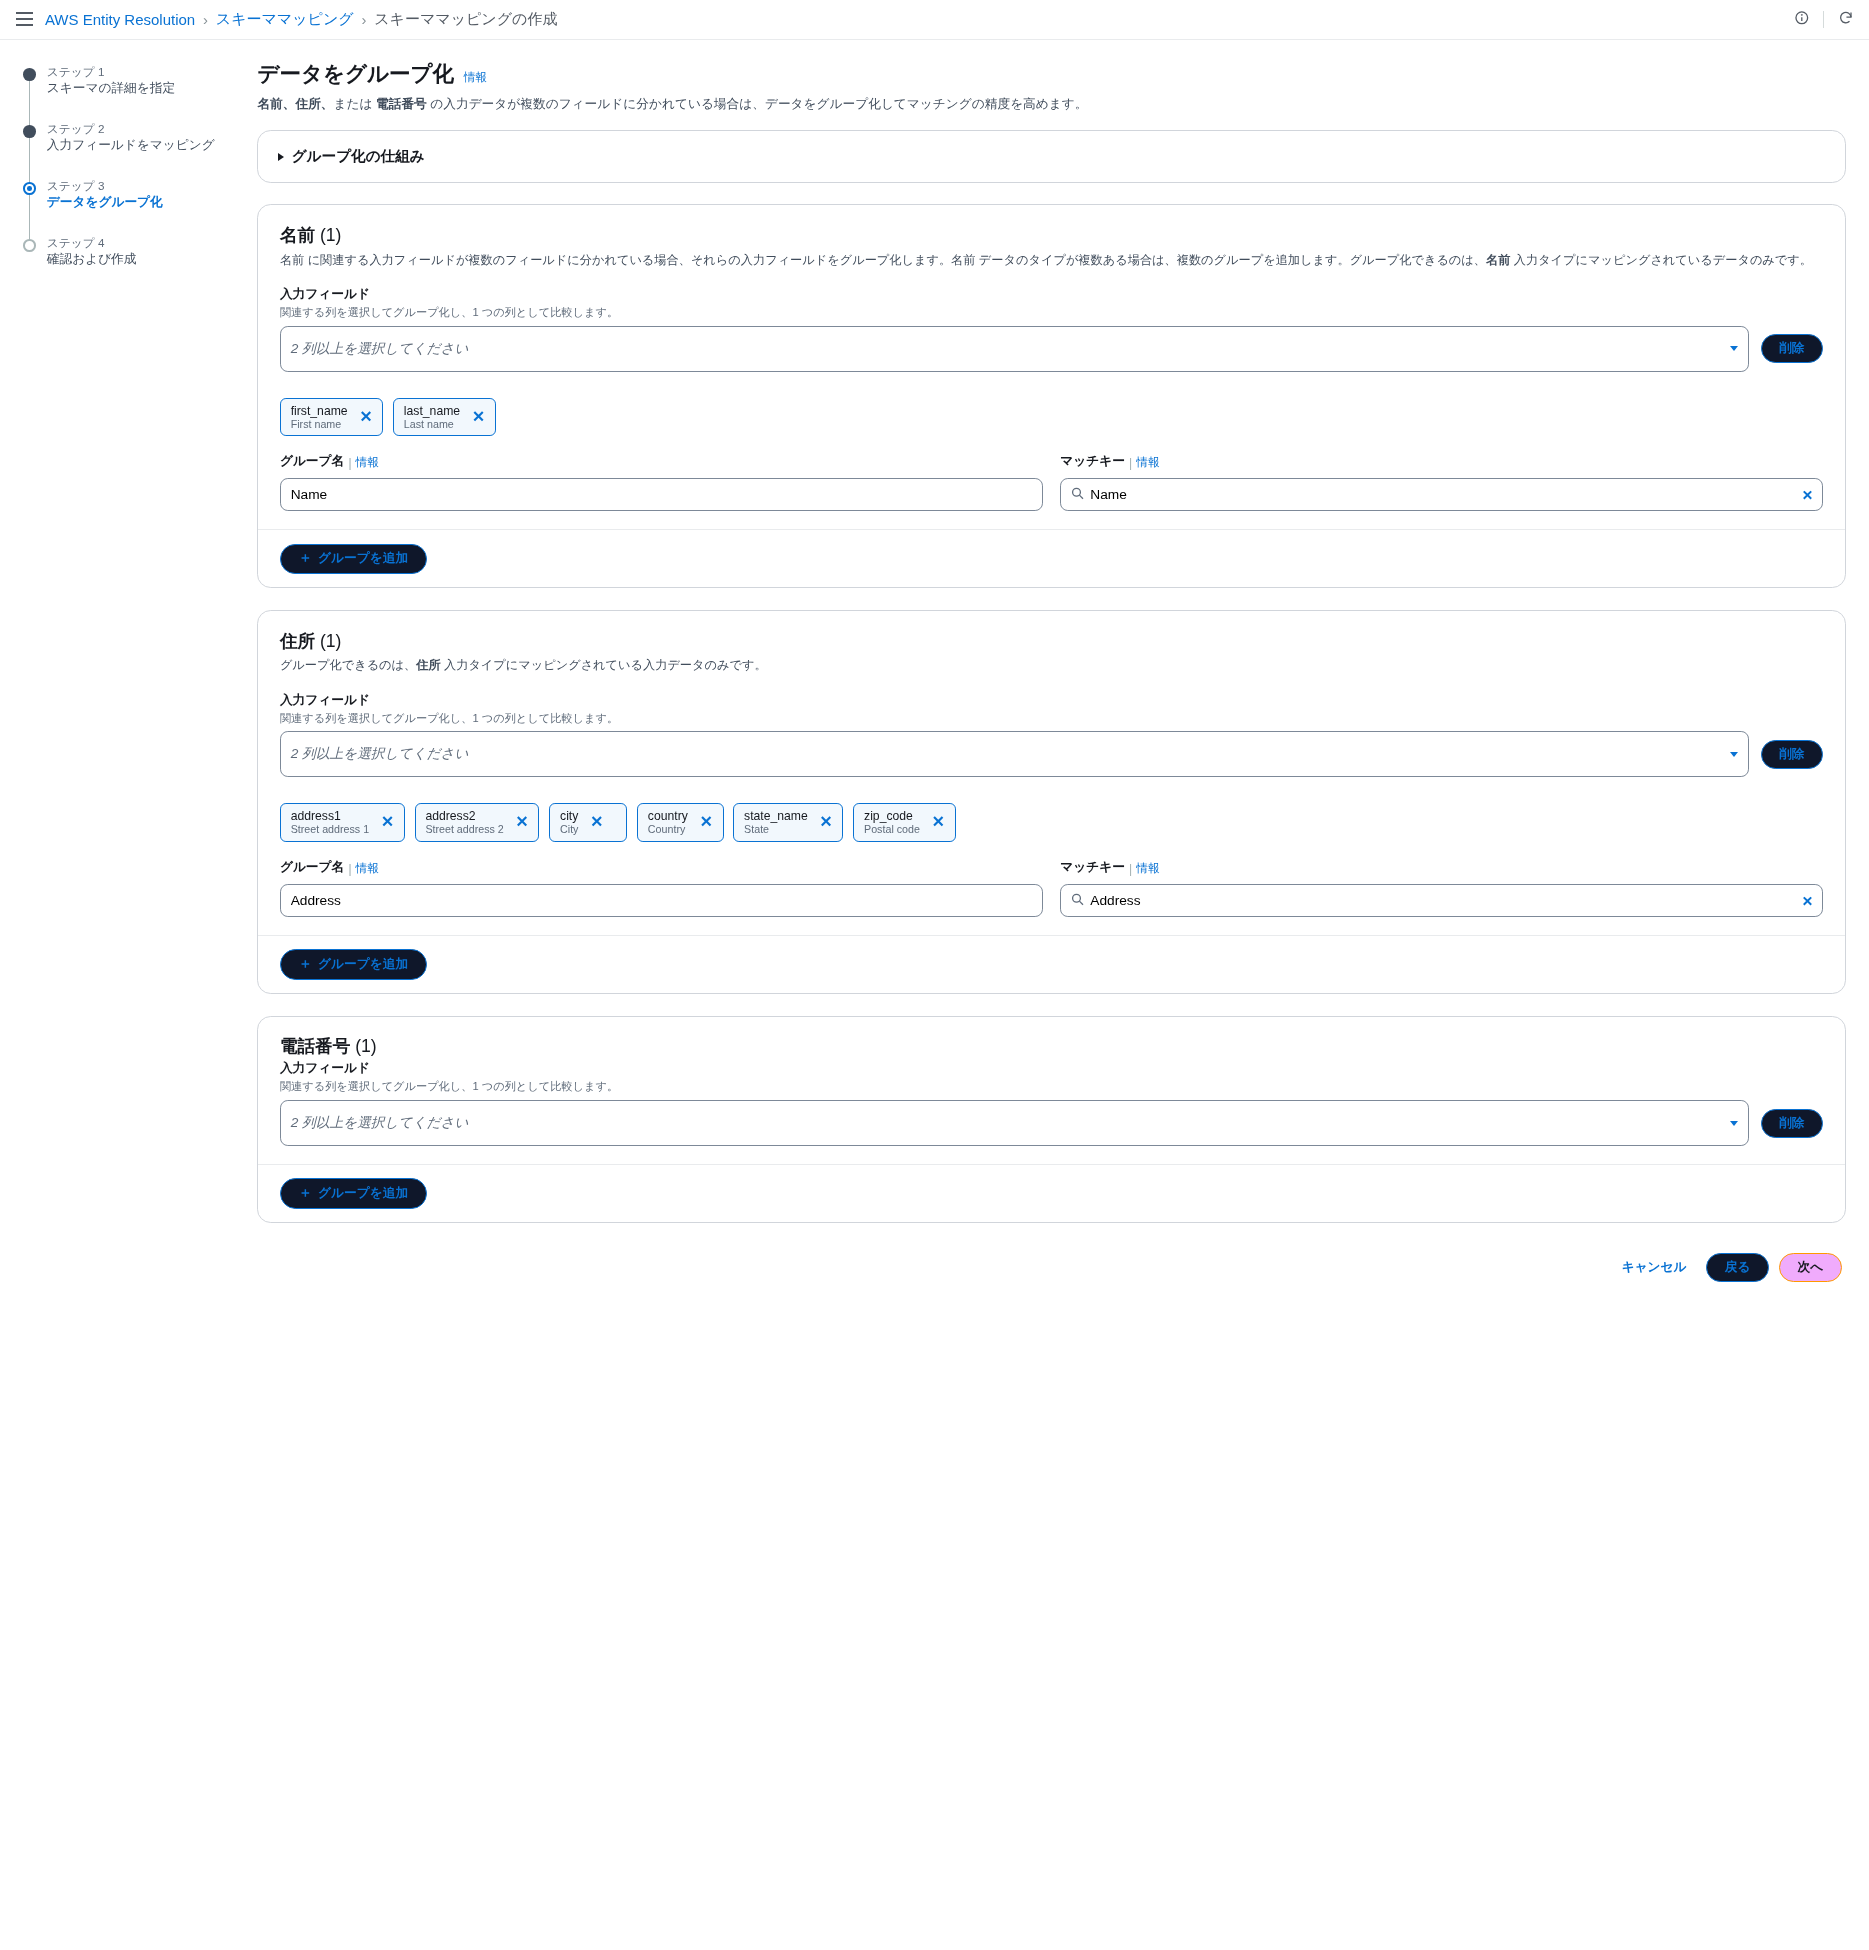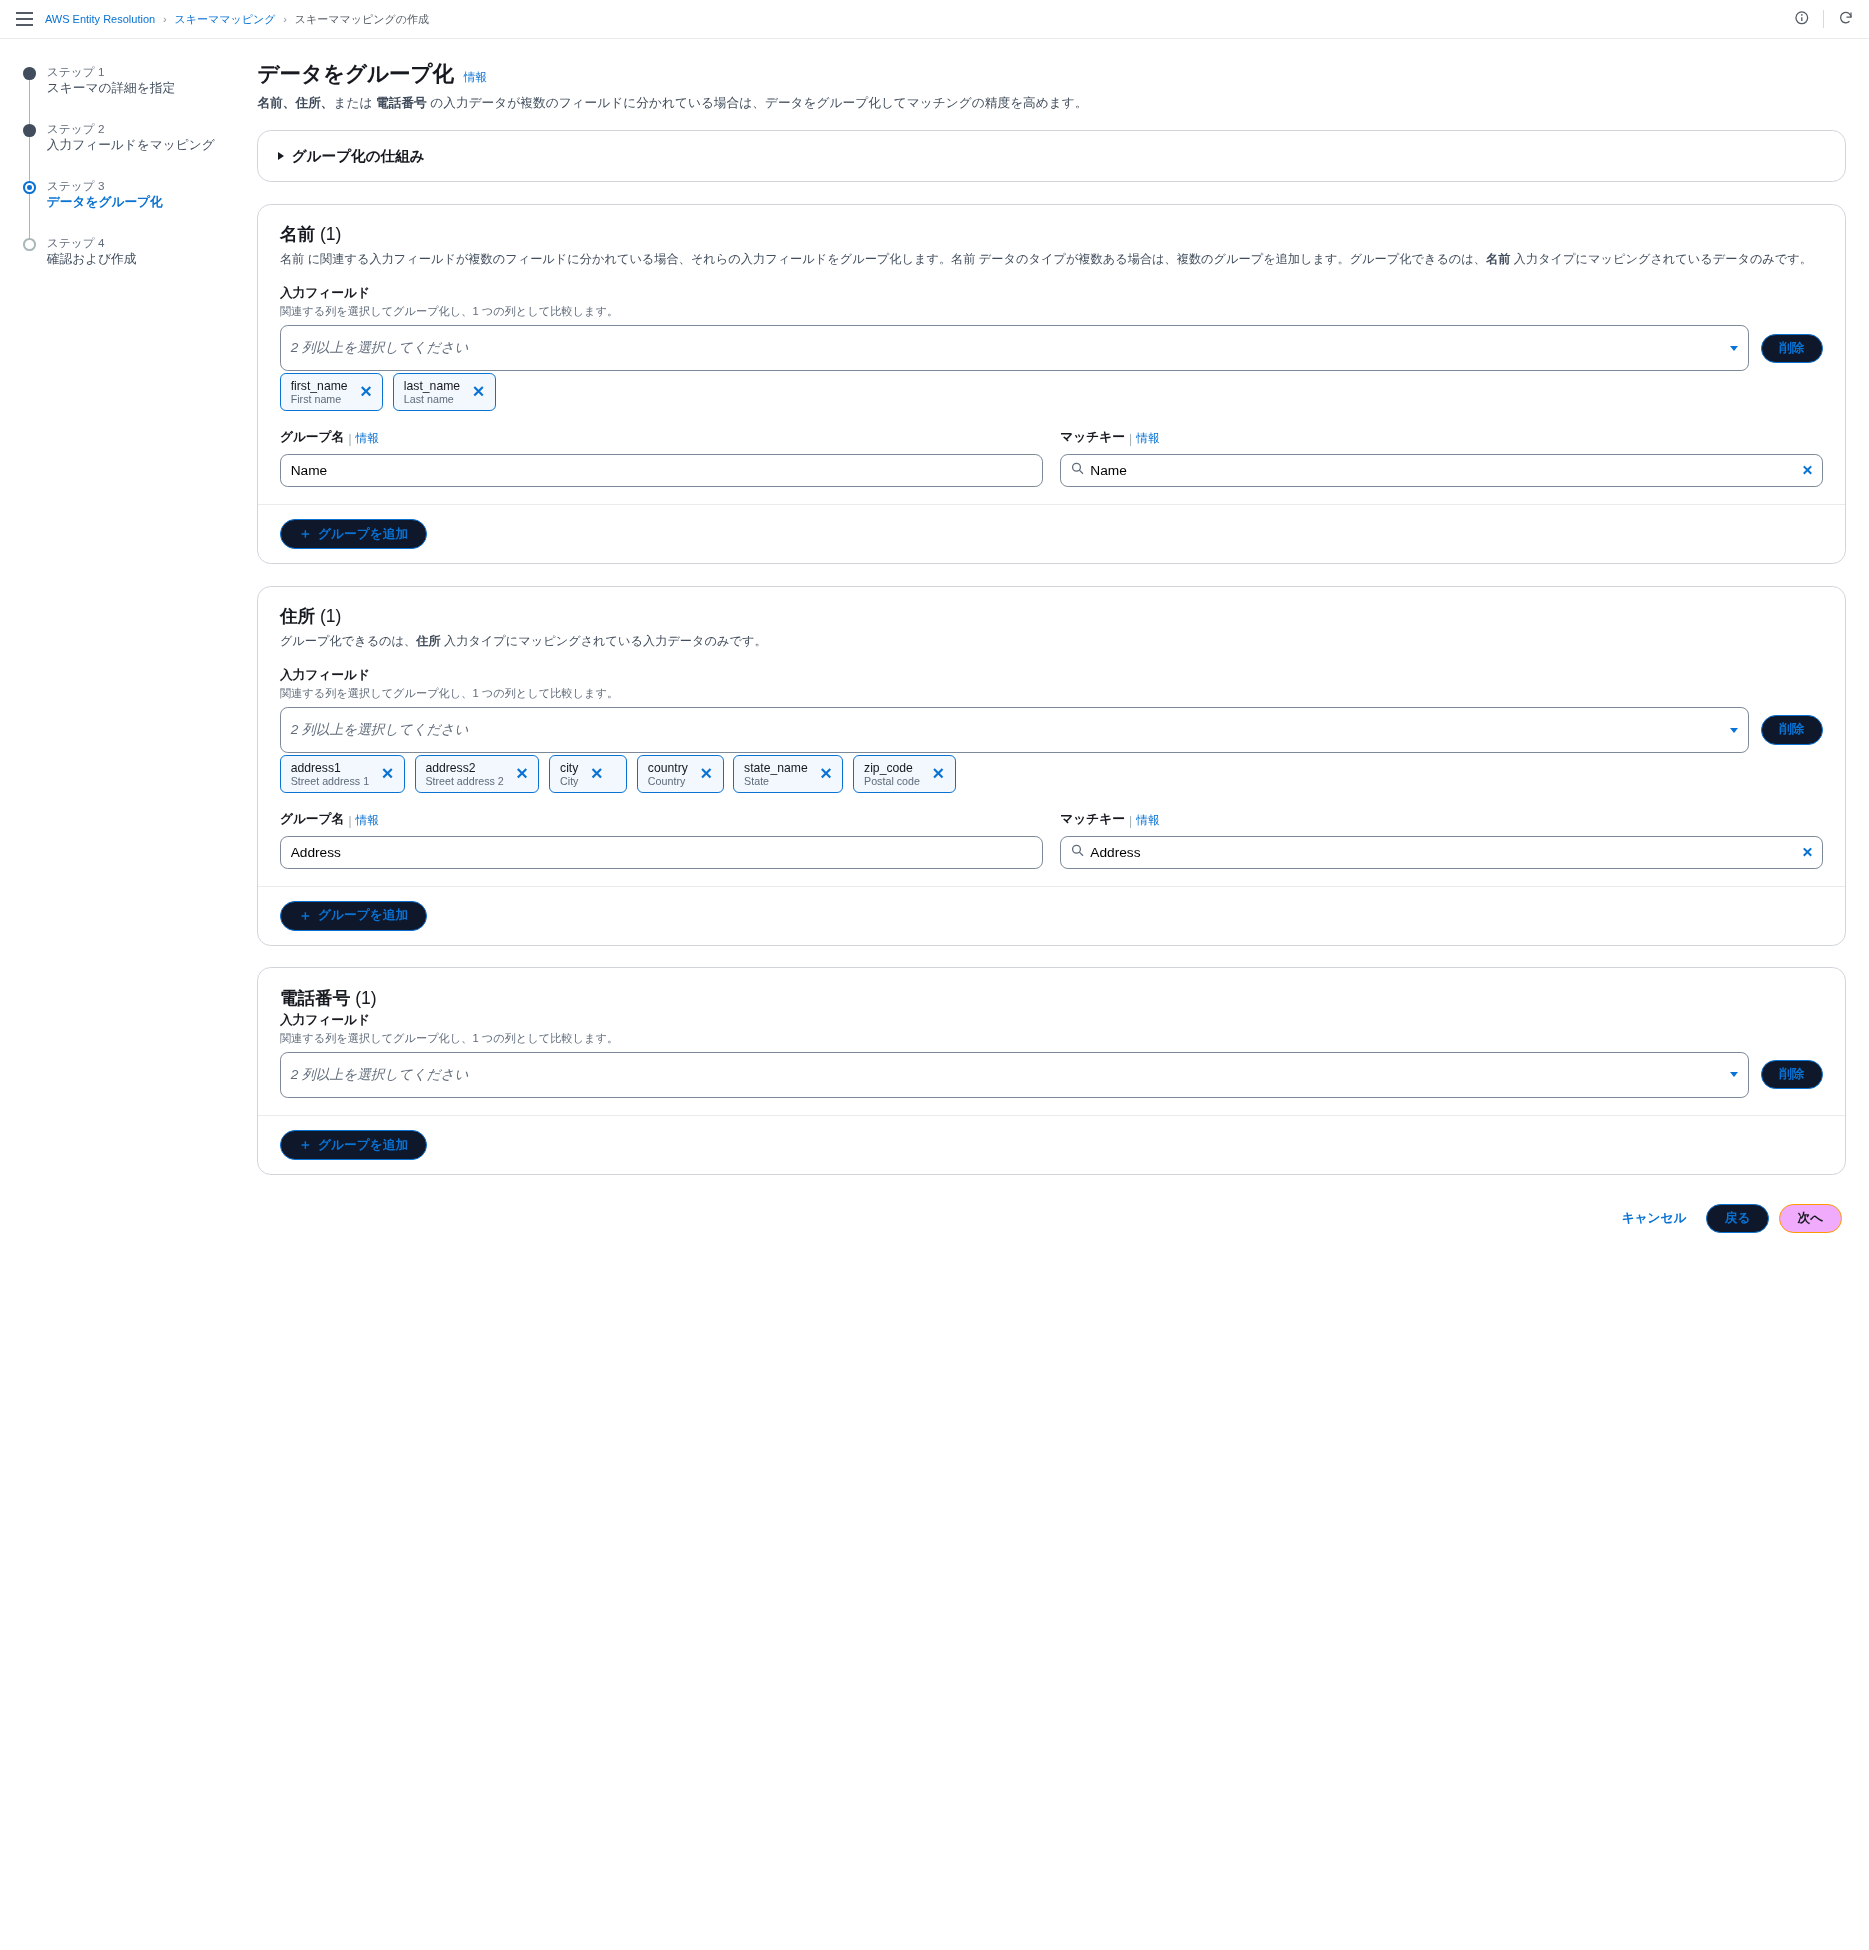--- a/index.html
+++ b/index.html
@@ -32,21 +32,21 @@
     gap: 11.7px;
   }
   .menu-icon {
     width: 17.6px; height: 13.7px;
     display: inline-flex; flex-direction: column; justify-content: space-between;
     cursor: pointer;
   }
   .menu-icon span { height: 2px; background: #545b64; }
   .breadcrumb {
     display: flex; align-items: center; gap: 7.8px;
-    font-size: 11px;
+    font-size: 15px;
     flex: 1;
   }
   .breadcrumb a { color: var(--aws-blue); text-decoration: none; cursor: pointer; }
   .breadcrumb span.sep { color: #879196; }
   .breadcrumb span.current { color: #545b64; }
   .top-actions { display: flex; align-items: center; gap: 13.7px; color: #545b64;}
   .top-actions span { cursor: pointer; }
   .top-divider { width:1px; height:17.6px; background:#d5dbdb;}
 
   .layout {
@@ -152,21 +152,21 @@
     border: 1px solid var(--aws-blue);
     color: var(--aws-blue);
     background: #0f172a;
     gap:5.9px;
     line-height: 1.2;
   }
   .btn.orange { background: #f0abfc; border-color:#ff9900; color:#16191f; }
   .btn.link { border:none; background:none; color: var(--aws-blue); padding:5.9px 9.8px;}
   .plus { font-size: 13.7px; font-weight: 700;}
 
-  .chips { display:flex; flex-wrap:wrap; gap: 9.8px; margin-top: 2px; }
+  .chips { display:flex; flex-wrap:wrap; gap: 9.8px; margin-top: 26px; }
   .chip {
     display:flex; align-items:center; gap: 9.8px;
     border: 1px solid var(--chip-border);
     border-radius: 5.9px;
     background: var(--chip-bg);
     padding: 4.9px 7.8px 4.9px 9.8px;
     min-width: 78px;
   }
   .chip .chip-text { display:flex; flex-direction:column; line-height:1.15;}
   .chip .chip-text .t1 { font-size: 12.2px; color:#16191f;}

